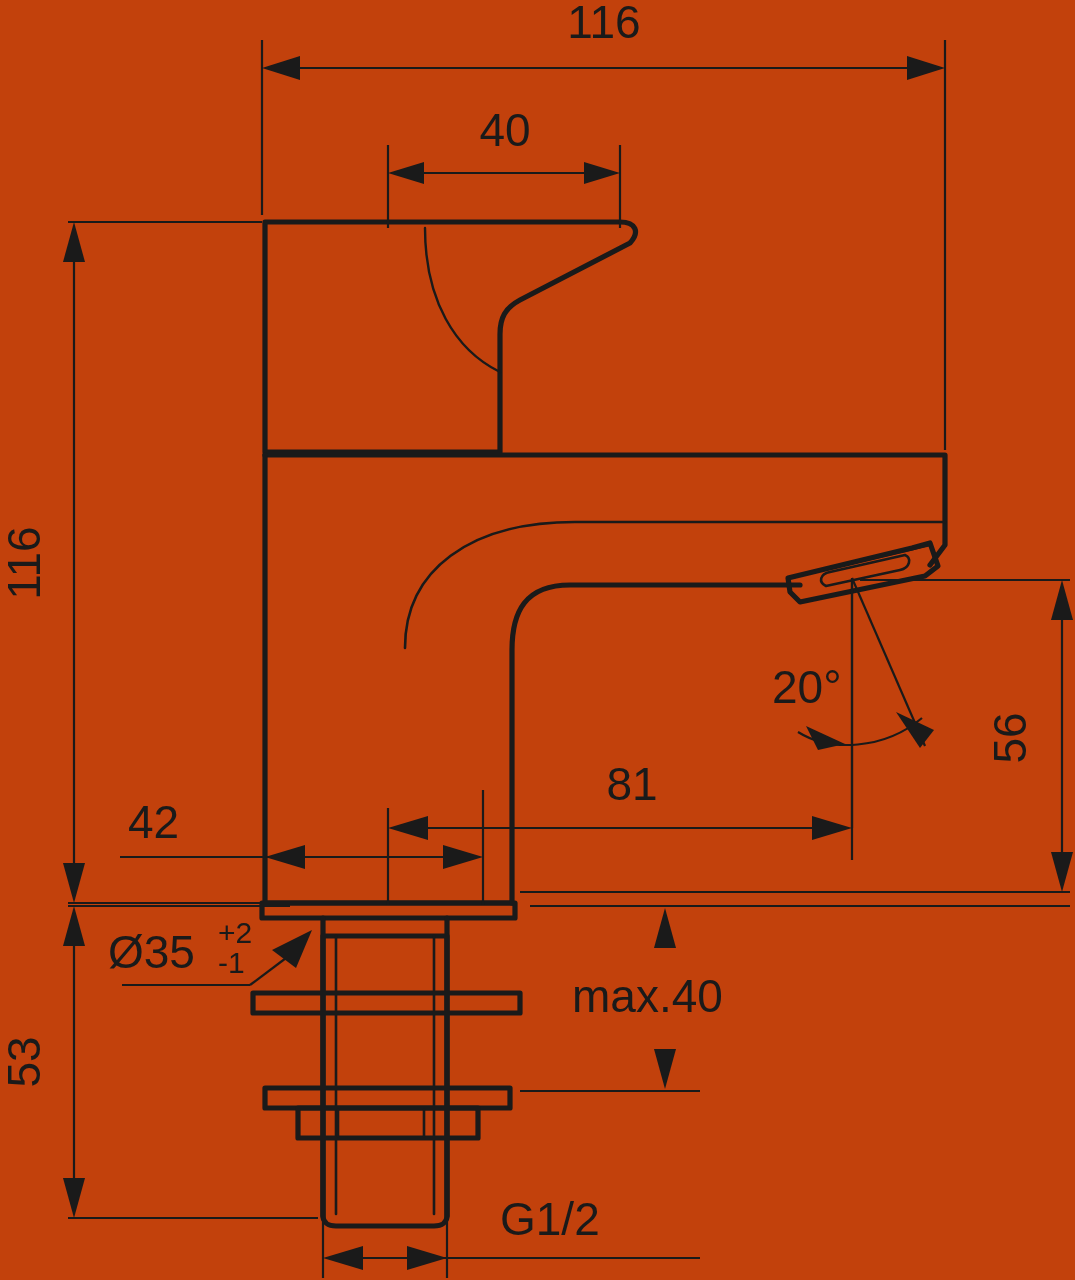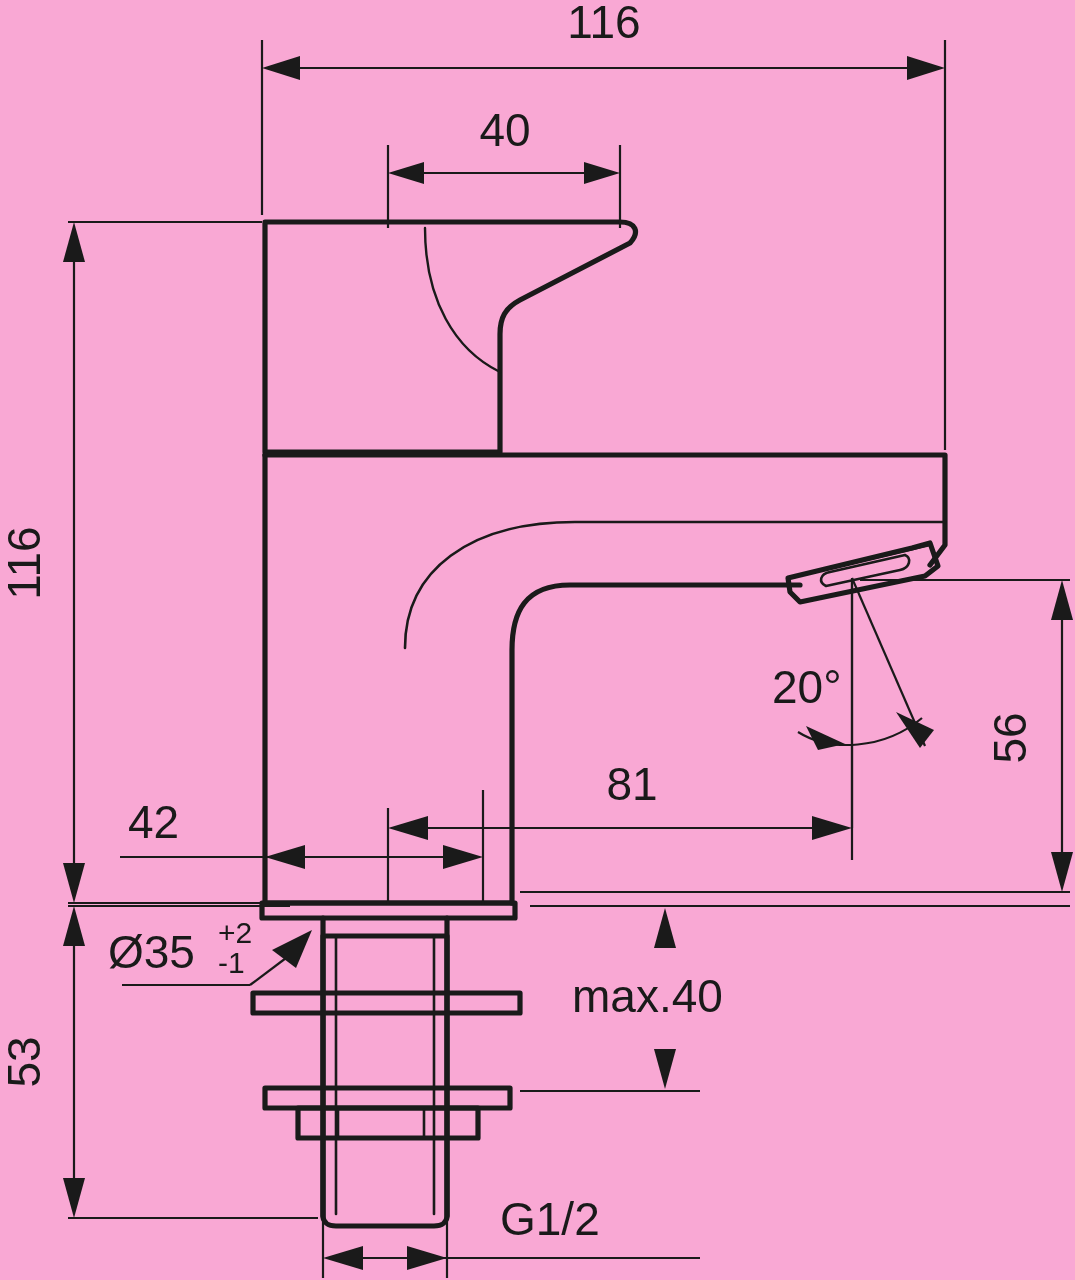--- a/index.html
+++ b/index.html
@@ -10,21 +10,21 @@
   body {
     width: 1075px;
     height: 1280px;
     font-family: "Liberation Sans", sans-serif;
     overflow: hidden;
   }
   #drawing-root {
     position: relative;
     width: 1075px;
     height: 1280px;
-    background: #f9a8d4;
+    background: #c2410c;
   }
   svg#technical-drawing {
     display: block;
     width: 1075px;
     height: 1280px;
   }
   .dim-text {
     font-family: "Liberation Sans", sans-serif;
     fill: #1a1a1a;
     font-size: 46px;

